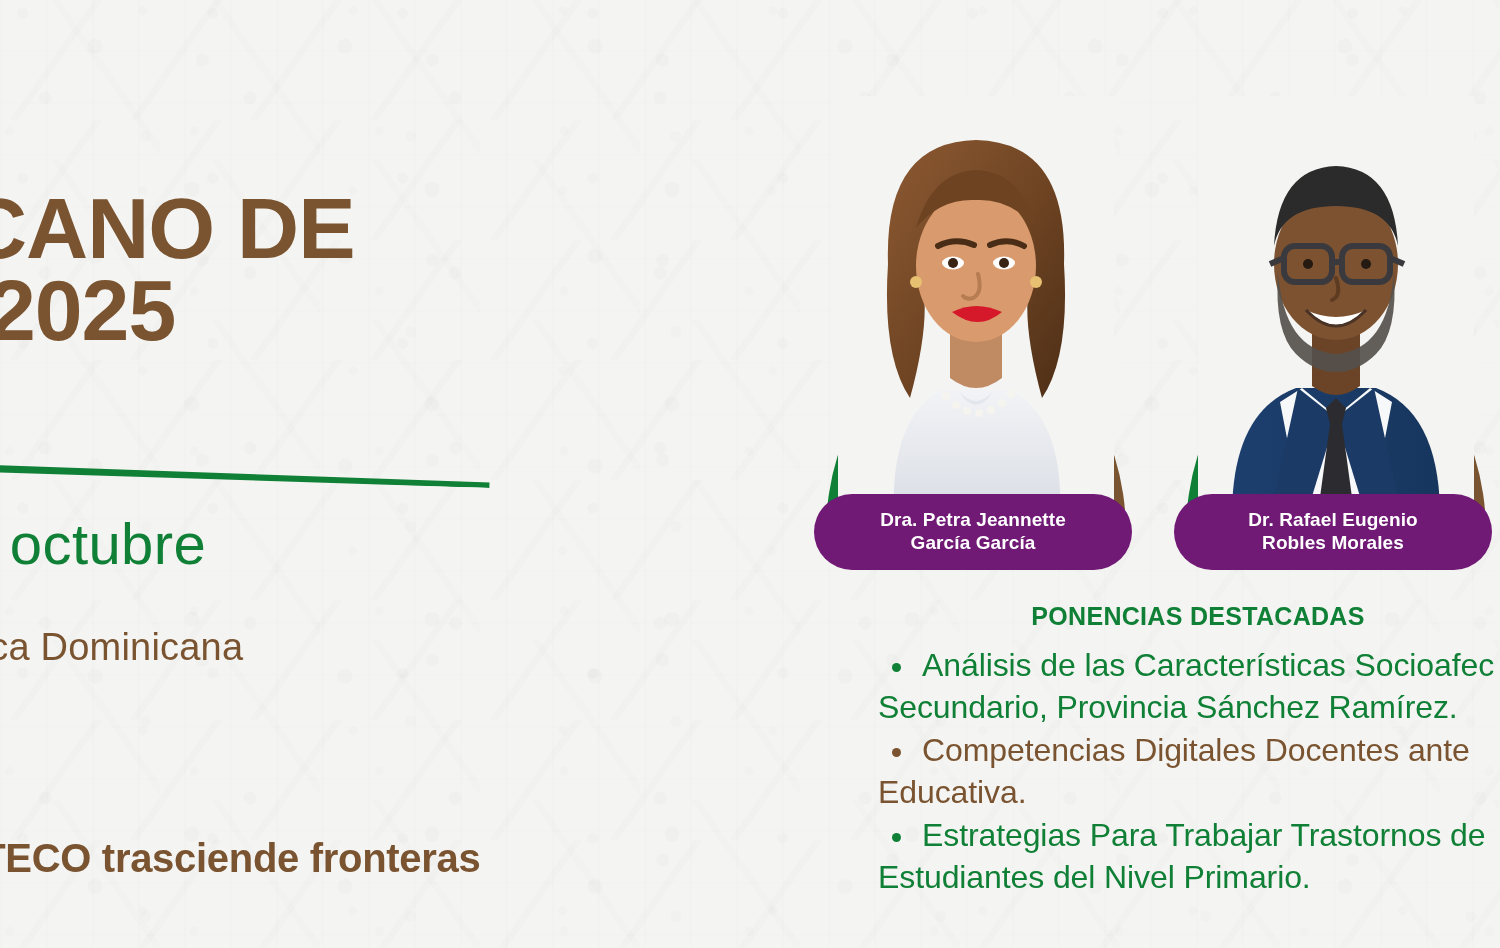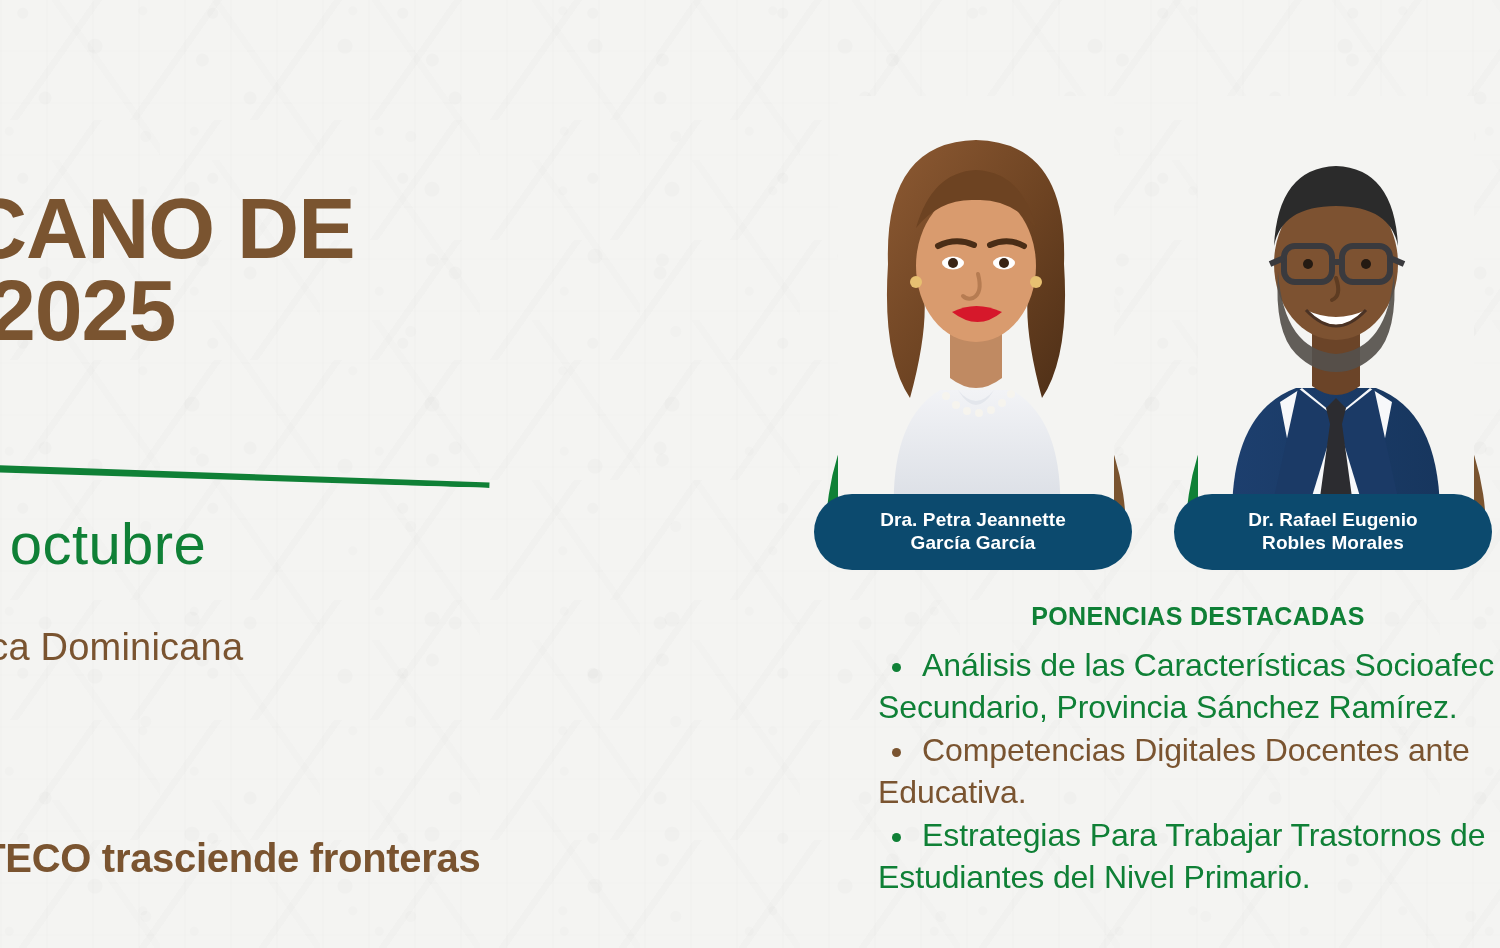--- a/index.html
+++ b/index.html
@@ -171,21 +171,21 @@
     width: 276px;
     height: 420px;
   }
 
   .name-badge {
     position: absolute;
     left: 6px;
     top: 398px;
     width: 318px;
     padding: 14px 10px 16px;
-    background: #0c4a6e;
+    background: #701a75;
     border-radius: 46px;
     color: #ffffff;
     text-align: center;
     font-size: 19px;
     font-weight: 700;
     line-height: 1.22;
     letter-spacing: 0.1px;
     white-space: pre-line;
   }
 

